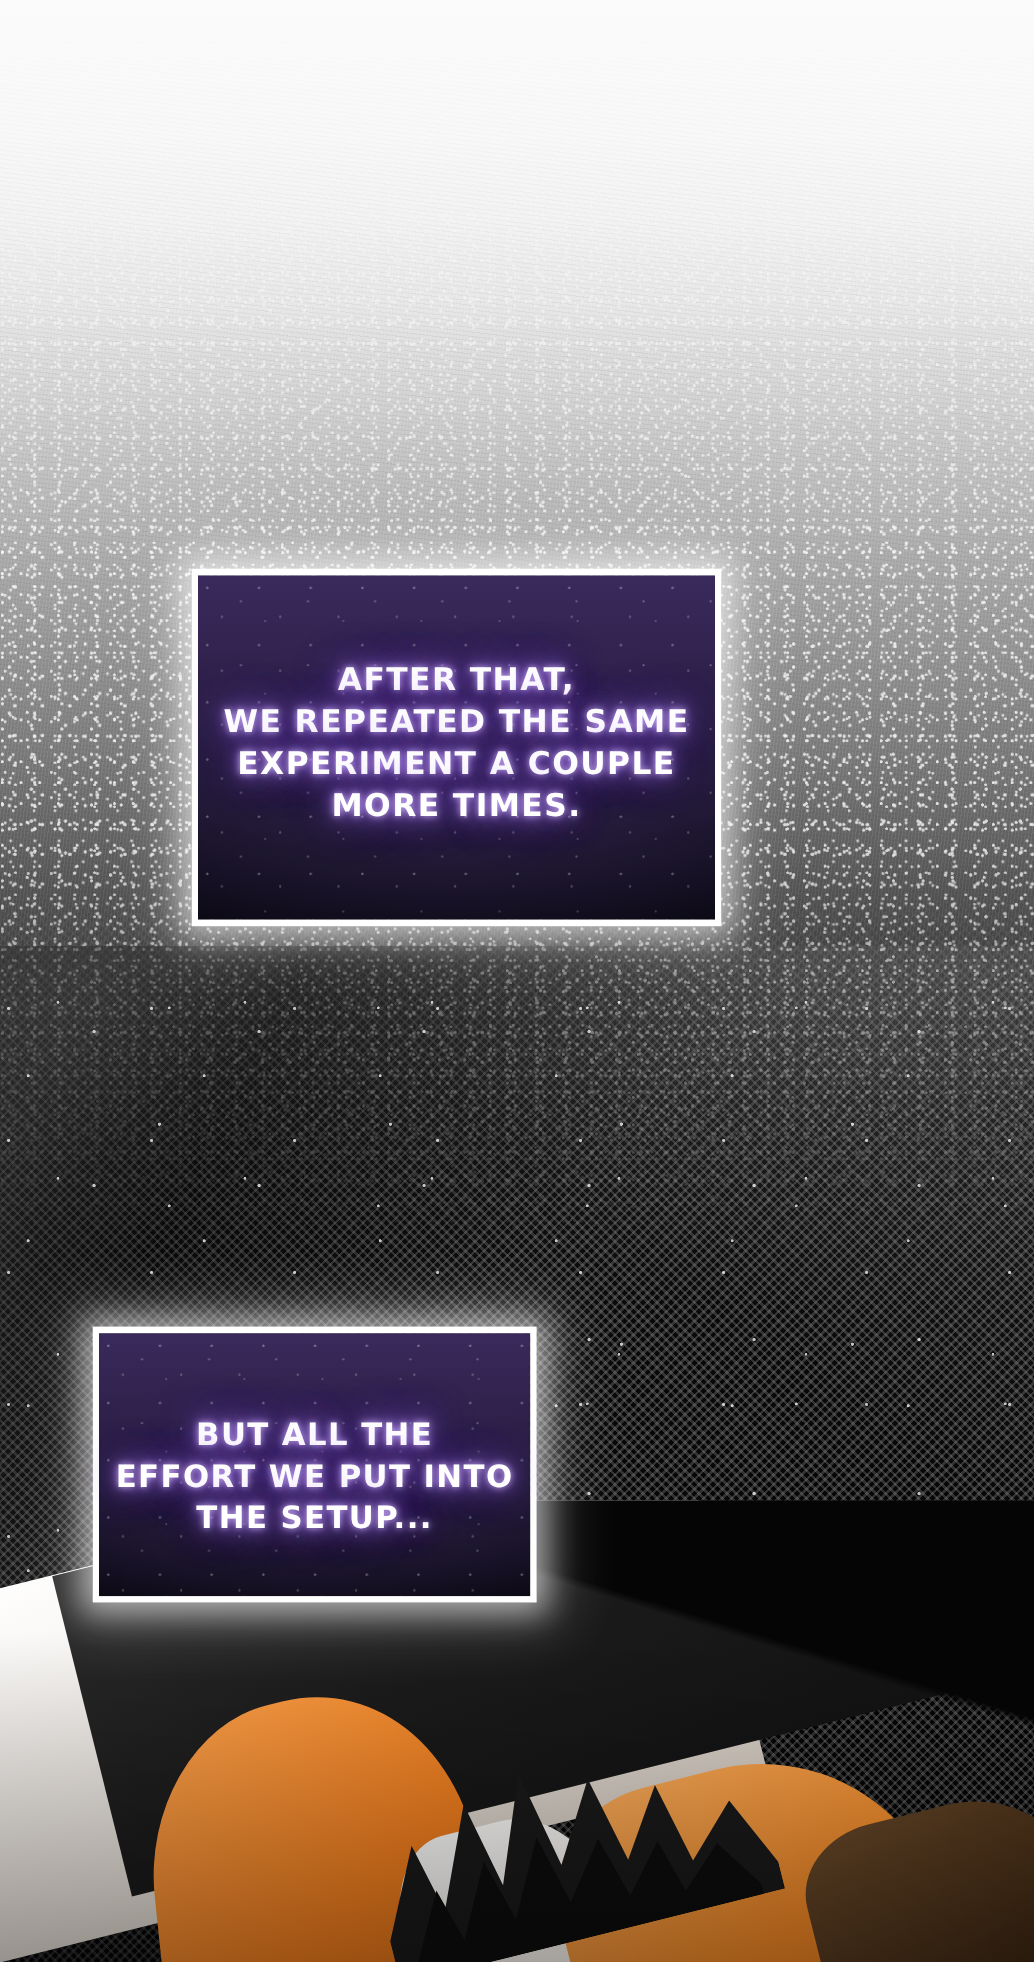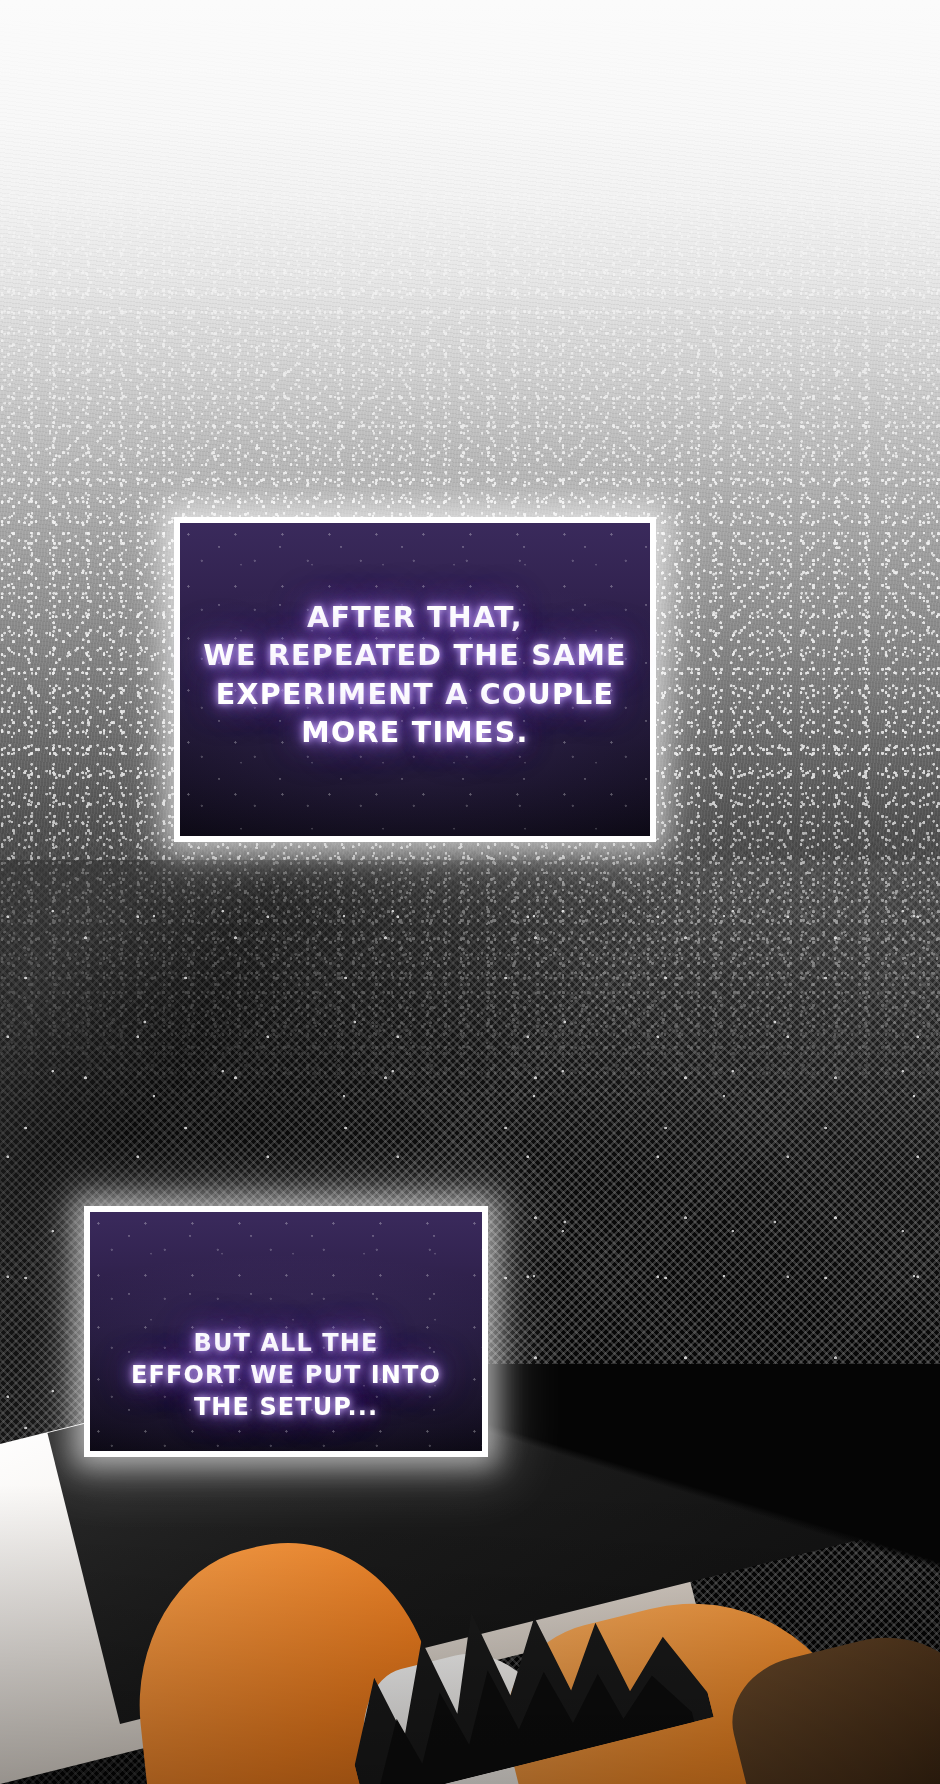--- a/index.html
+++ b/index.html
@@ -262,22 +262,22 @@
   }
 
   
   #box-but-all-the {
     left: 84px;
     top: 1206px;
     width: 404px;
     height: 251px;
   }
   #box-but-all-the .narration-text {
-    font-size: 24px;
-    padding-bottom: 28px;
+    font-size: 28px;
+    padding-bottom: 52px;
   }
 
   
   .corner-shadow {
     position: absolute;
     left: 0; bottom: 0;
     width: 940px; height: 300px;
     background: linear-gradient(to top, rgba(0,0,0,.35), rgba(0,0,0,0));
     pointer-events: none;
   }

